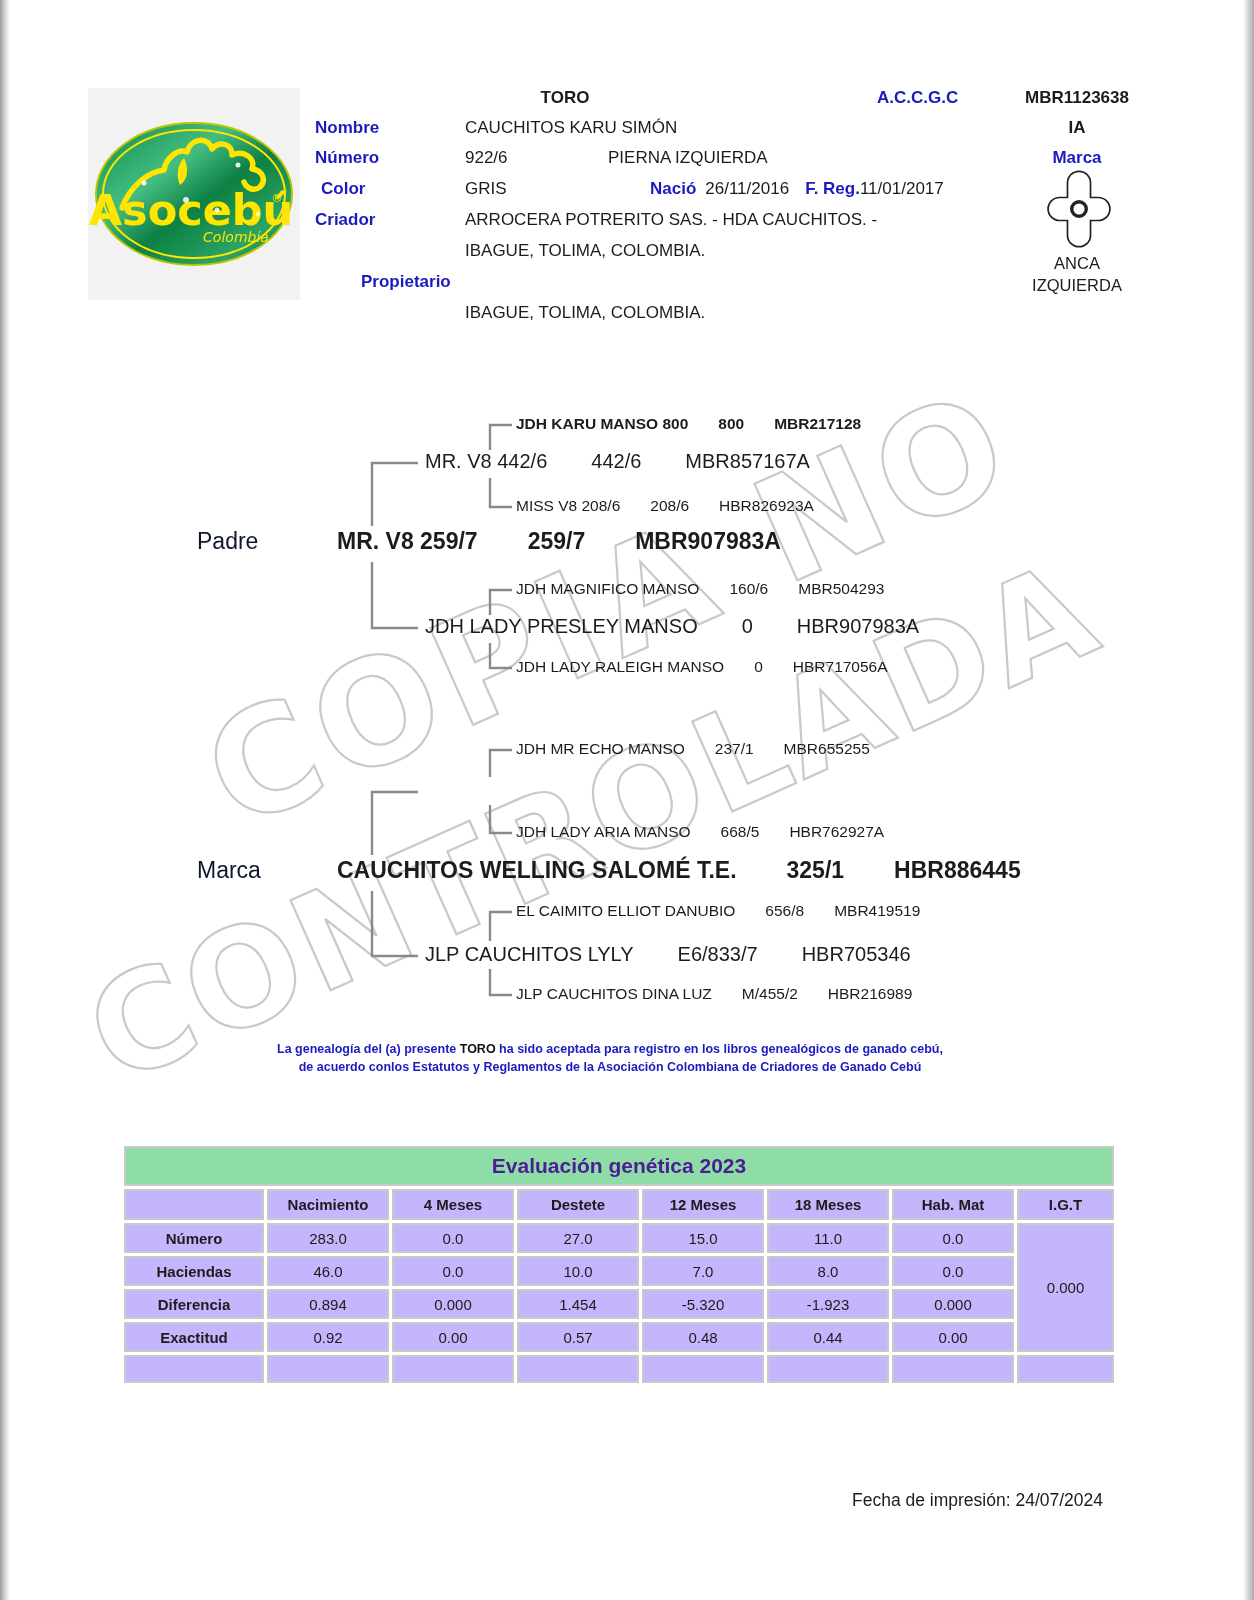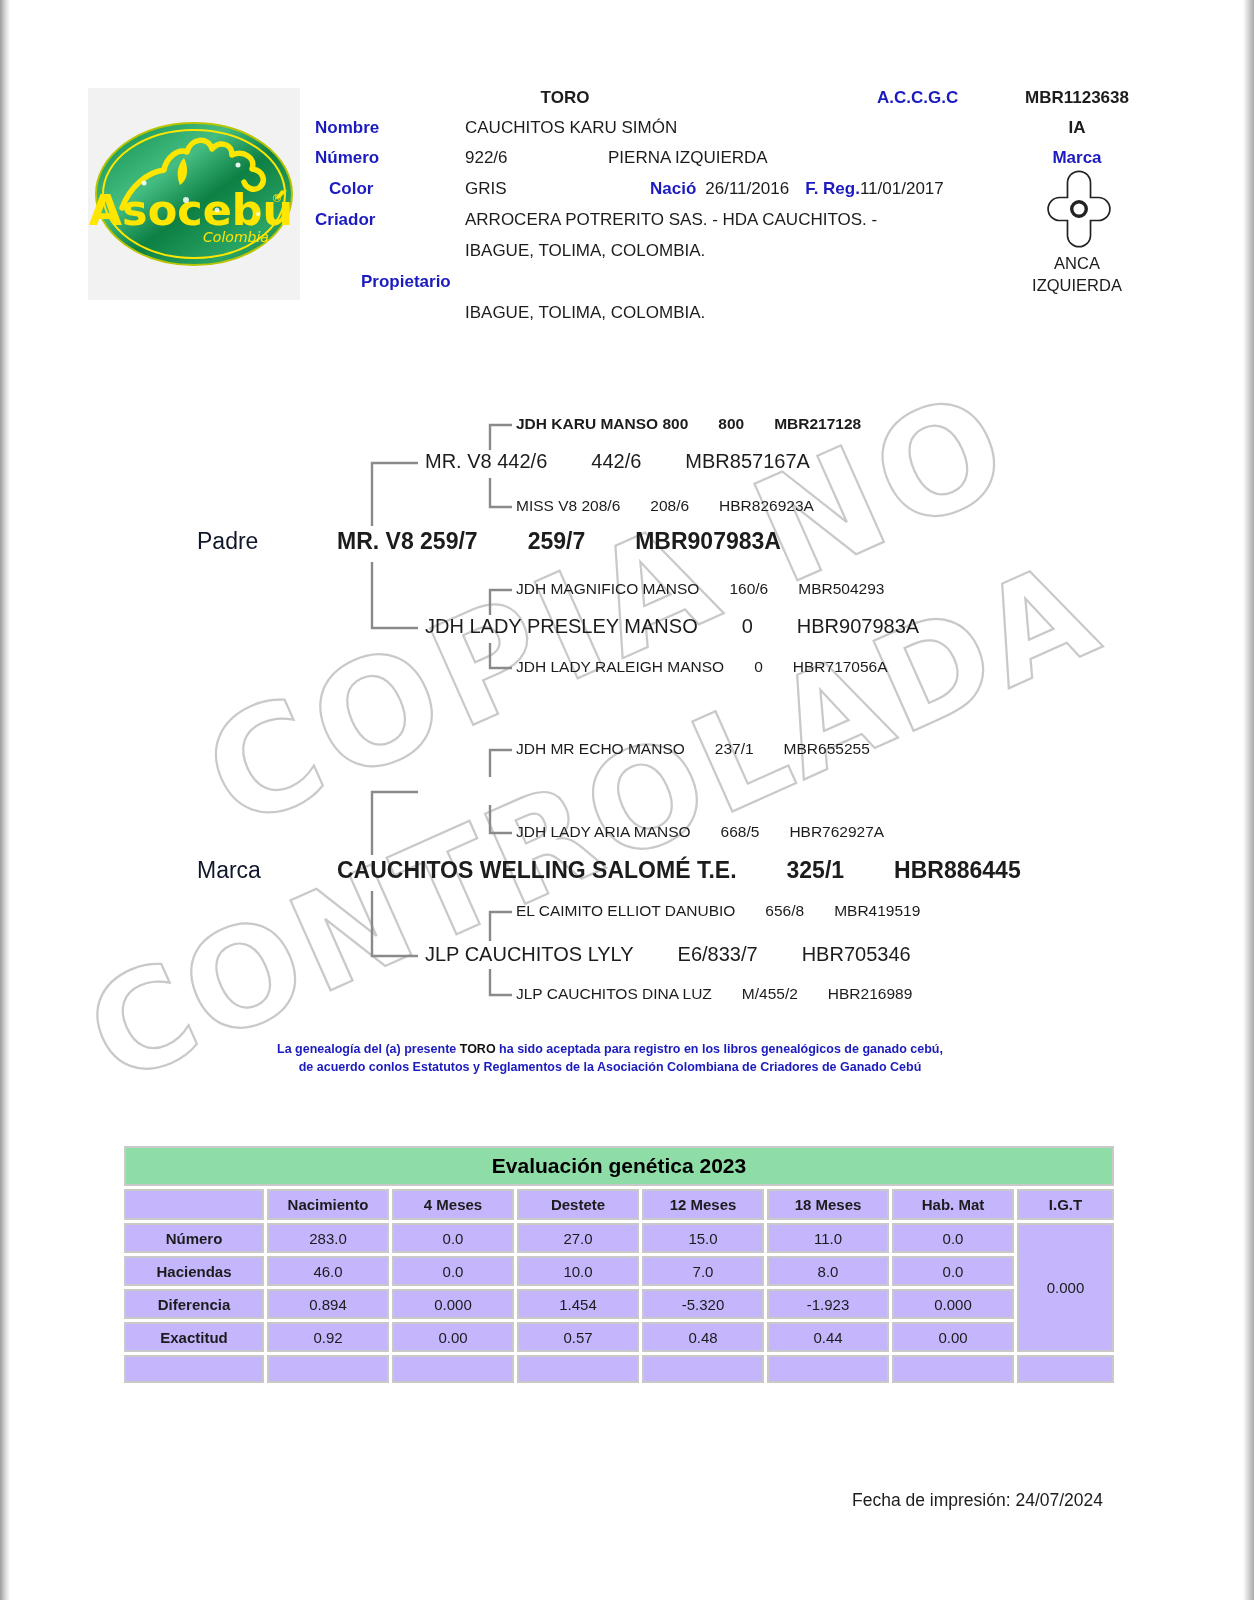--- a/index.html
+++ b/index.html
@@ -25,21 +25,21 @@
   .overlay{position:absolute;left:0;top:0;pointer-events:none;}
   
   .footnote{position:absolute;left:20px;width:1180px;text-align:center;
     font-size:12.5px;font-weight:bold;color:#1b1bbf;white-space:nowrap;}
   .footnote .black{color:#111111;}
   
   .eval-wrap{position:absolute;left:121px;top:1143px;}
   table.eval{border-collapse:separate;border-spacing:3px;table-layout:fixed;}
   table.eval td,table.eval th{border:2px solid #c9c9c9;font-size:15px;text-align:center;
     padding:0 2px;background:#c4b5fd;overflow:hidden;}
-  table.eval .title-cell{background:#8fdda6;font-size:21px;font-weight:bold;height:36px;color:#000000;}
+  table.eval .title-cell{background:#8fdda6;font-size:21px;font-weight:bold;height:36px;color:#4c1d95;}
   table.eval .colhead{font-weight:bold;height:27px;}
   table.eval .rowlabel{font-weight:bold;}
   table.eval .datarow td{height:26px;}
   table.eval .emptyrow td{height:24px;}
   .footer-date{position:absolute;top:1490px;right:151px;font-size:17.5px;}
 </style>
 </head>
 <body>
 
 <div class="page">
@@ -99,21 +99,21 @@
   </div>
 
   <div class="abs hdr b center" style="left:465px;top:88px;width:200px;">TORO</div>
   <div class="abs hdr blue" style="left:877px;top:88px;">A.C.C.G.C</div>
   <div class="abs hdr b" style="left:1014px;top:88px;width:126px;text-align:center;">MBR1123638</div>
   <div class="abs hdr b center" style="left:1014px;top:118px;width:126px;">IA</div>
   <div class="abs hdr blue center" style="left:1014px;top:148px;width:126px;">Marca</div>
 
   <div class="abs hdr blue" style="left:315px;top:118px;">Nombre</div>
   <div class="abs hdr blue" style="left:315px;top:148px;">Número</div>
-  <div class="abs hdr blue" style="left:329px;top:179px;">Color</div>
+  <div class="abs hdr blue" style="left:321px;top:179px;">Color</div>
   <div class="abs hdr blue" style="left:315px;top:210px;">Criador</div>
   <div class="abs hdr blue" style="left:315px;top:272px;margin-left:46px;">Propietario</div>
 
   <div class="abs hdr" style="left:465px;top:118px;">CAUCHITOS KARU SIMÓN</div>
   <div class="abs hdr" style="left:465px;top:148px;">922/6</div>
   <div class="abs hdr" style="left:608px;top:148px;">PIERNA IZQUIERDA</div>
   <div class="abs hdr" style="left:465px;top:179px;">GRIS</div>
   <div class="abs hdr" style="left:650px;top:179px;display:flex;">
     <span class="blue">Nació</span>
     <span style="width:9px;"></span>

